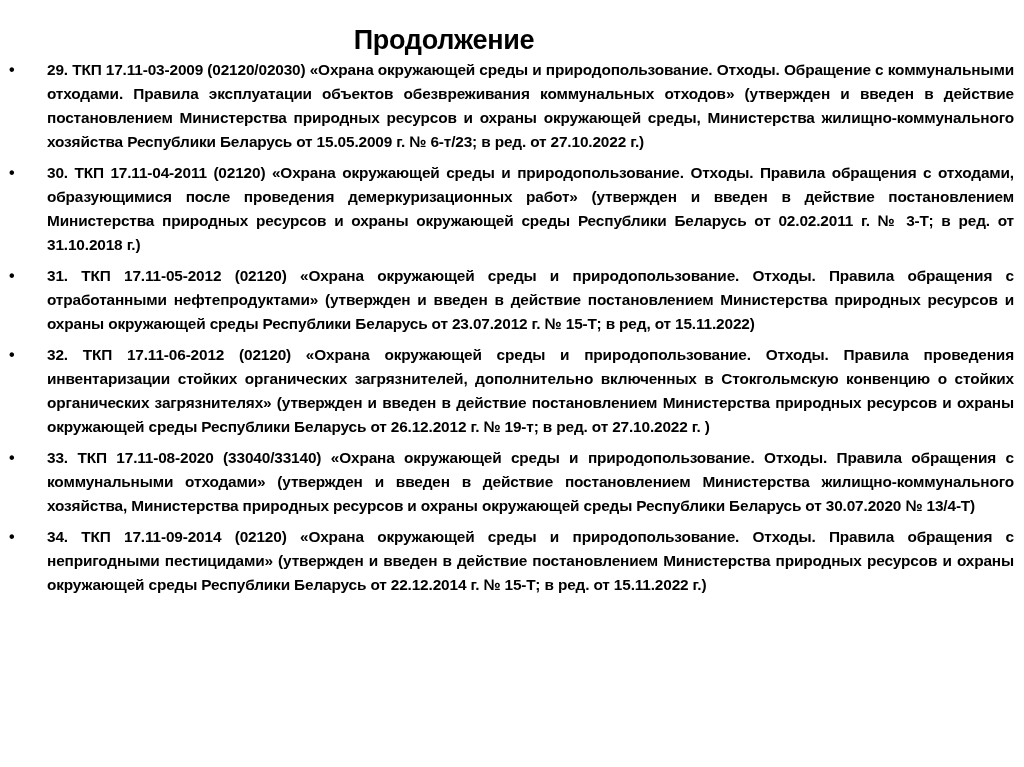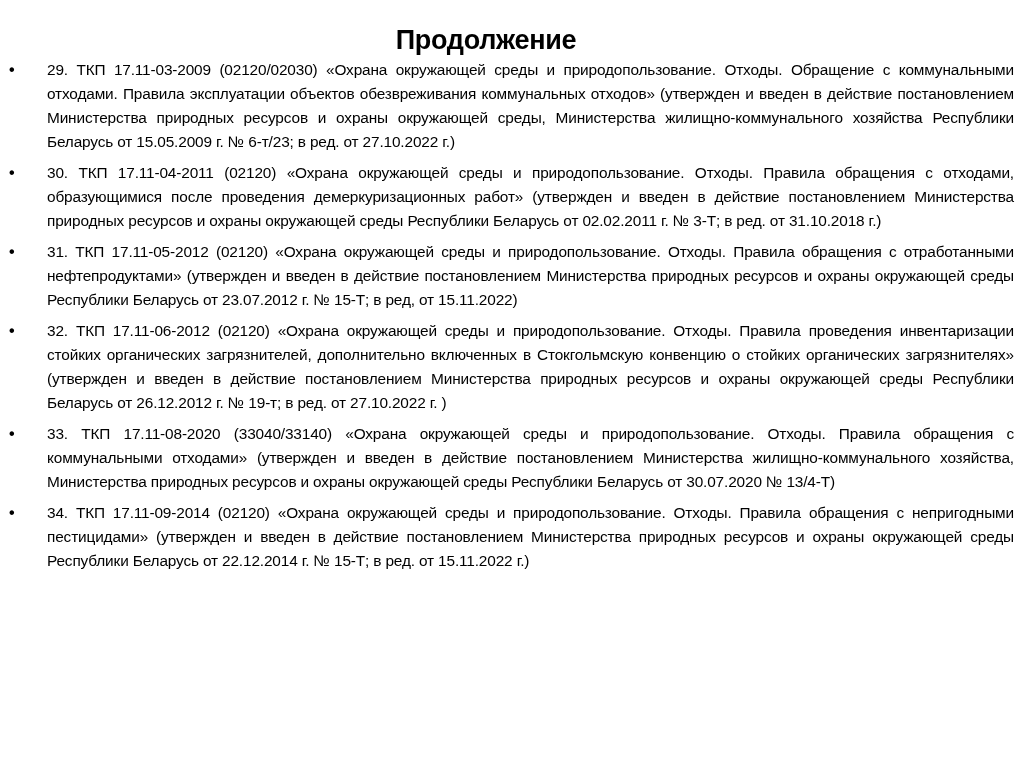--- a/index.html
+++ b/index.html
@@ -18,21 +18,20 @@
     .slide-title {
       position: absolute;
       top: 4px;
       left: 0;
       width: 888px;
       text-align: center;
       font-size: 27px;
       font-weight: bold;
       line-height: 36px;
       letter-spacing: -0.3px;
-      margin-left: 42px;
     }
     .list {
       position: absolute;
       top: 58px;
       left: 0;
       width: 1024px;
       margin: 0;
       padding: 0;
       list-style: none;
     }
@@ -46,21 +45,21 @@
       position: absolute;
       left: 9px;
       top: 0;
       font-size: 16px;
       line-height: 24px;
       font-weight: bold;
     }
     .item-text {
       display: block;
       font-size: 15.4px;
-      font-weight: normal;
+      font-weight: bold;
       line-height: 24px;
       text-align: justify;
       letter-spacing: -0.15px;
     }
   </style>
 </head>
 <body>
 
 <div class="slide">
   <h1 class="slide-title">Продолжение</h1>

